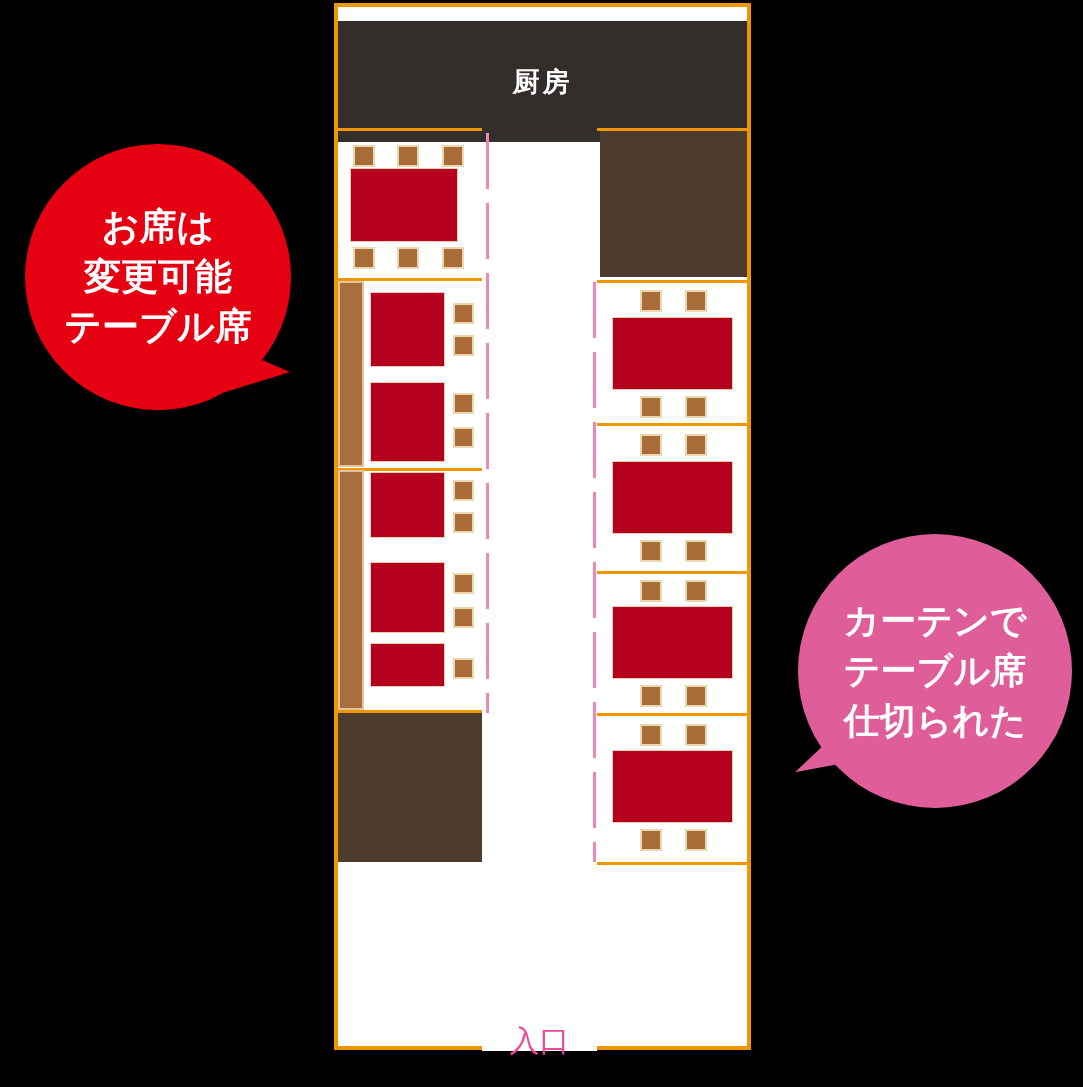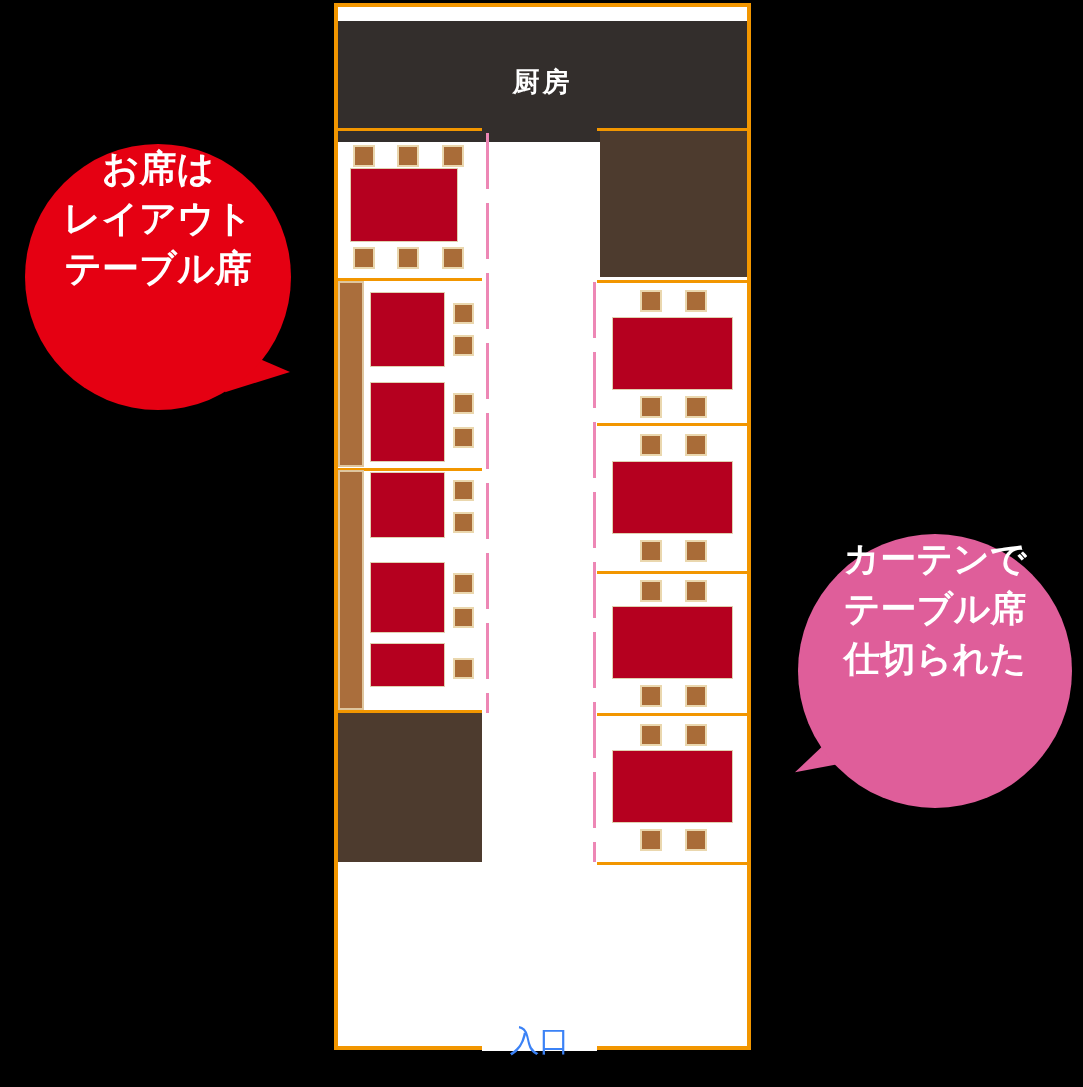--- a/index.html
+++ b/index.html
@@ -23,24 +23,24 @@
   .table{position:absolute;background:#b5001f;border:1px solid #e0d0b0;box-sizing:border-box;}
   .chair{position:absolute;width:22px;height:22px;background:#a96c38;border:2px solid #ead7ae;box-sizing:border-box;}
   .chair.sm{width:21px;height:21px;}
 
   .curtain{position:absolute;width:3px;
      background:repeating-linear-gradient(180deg,#ed87b5 0px,#ed87b5 56px,rgba(0,0,0,0) 56px,rgba(0,0,0,0) 70px);}
 
   
   #entrance-notch{position:absolute;left:144px;bottom:-5px;width:115px;height:14px;background:#ffffff;z-index:4;}
   #entrance-label{position:absolute;left:144px;bottom:-16px;width:115px;text-align:center;
-      font-size:30px;font-weight:500;color:#3b82f6;z-index:5;}
+      font-size:30px;font-weight:500;color:#ec4899;z-index:5;}
 
   
-  .bubble{position:absolute;border-radius:50%;display:flex;align-items:flex-start;justify-content:center;
+  .bubble{position:absolute;border-radius:50%;display:flex;align-items:center;justify-content:center;
           text-align:center;color:#fff;font-weight:bold;z-index:10;}
   .bubble .line{display:block;}
   #bubble-red{left:25px;top:144px;width:266px;height:266px;background:#e50012;
               font-size:37px;line-height:50px;}
   #bubble-pink{left:798px;top:534px;width:274px;height:274px;background:#df5e9a;
                font-size:36px;line-height:50px;}
   .tail{position:absolute;z-index:9;}
   #tail-red{left:200px;top:330px;width:100px;height:70px;background:#e50012;
             clip-path:polygon(35% 26%,90% 60%,25% 89%);}
   #tail-pink{left:780px;top:700px;width:100px;height:85px;background:#df5e9a;
@@ -126,21 +126,21 @@
     <div class="chair" style="left:347px;top:822px"></div>
 
     <div id="entrance-notch"></div>
     <div id="entrance-label">入口</div>
   </div>
 
   <div class="tail" id="tail-red"></div>
   <div class="bubble" id="bubble-red">
     <div>
       <span class="line">お席は</span>
-      <span class="line">レイアウト</span>
+      <span class="line">変更可能</span>
       <span class="line">テーブル席</span>
     </div>
   </div>
 
   <div class="tail" id="tail-pink"></div>
   <div class="bubble" id="bubble-pink">
     <div>
       <span class="line">カーテンで</span>
       <span class="line">テーブル席</span>
       <span class="line">仕切られた</span>

